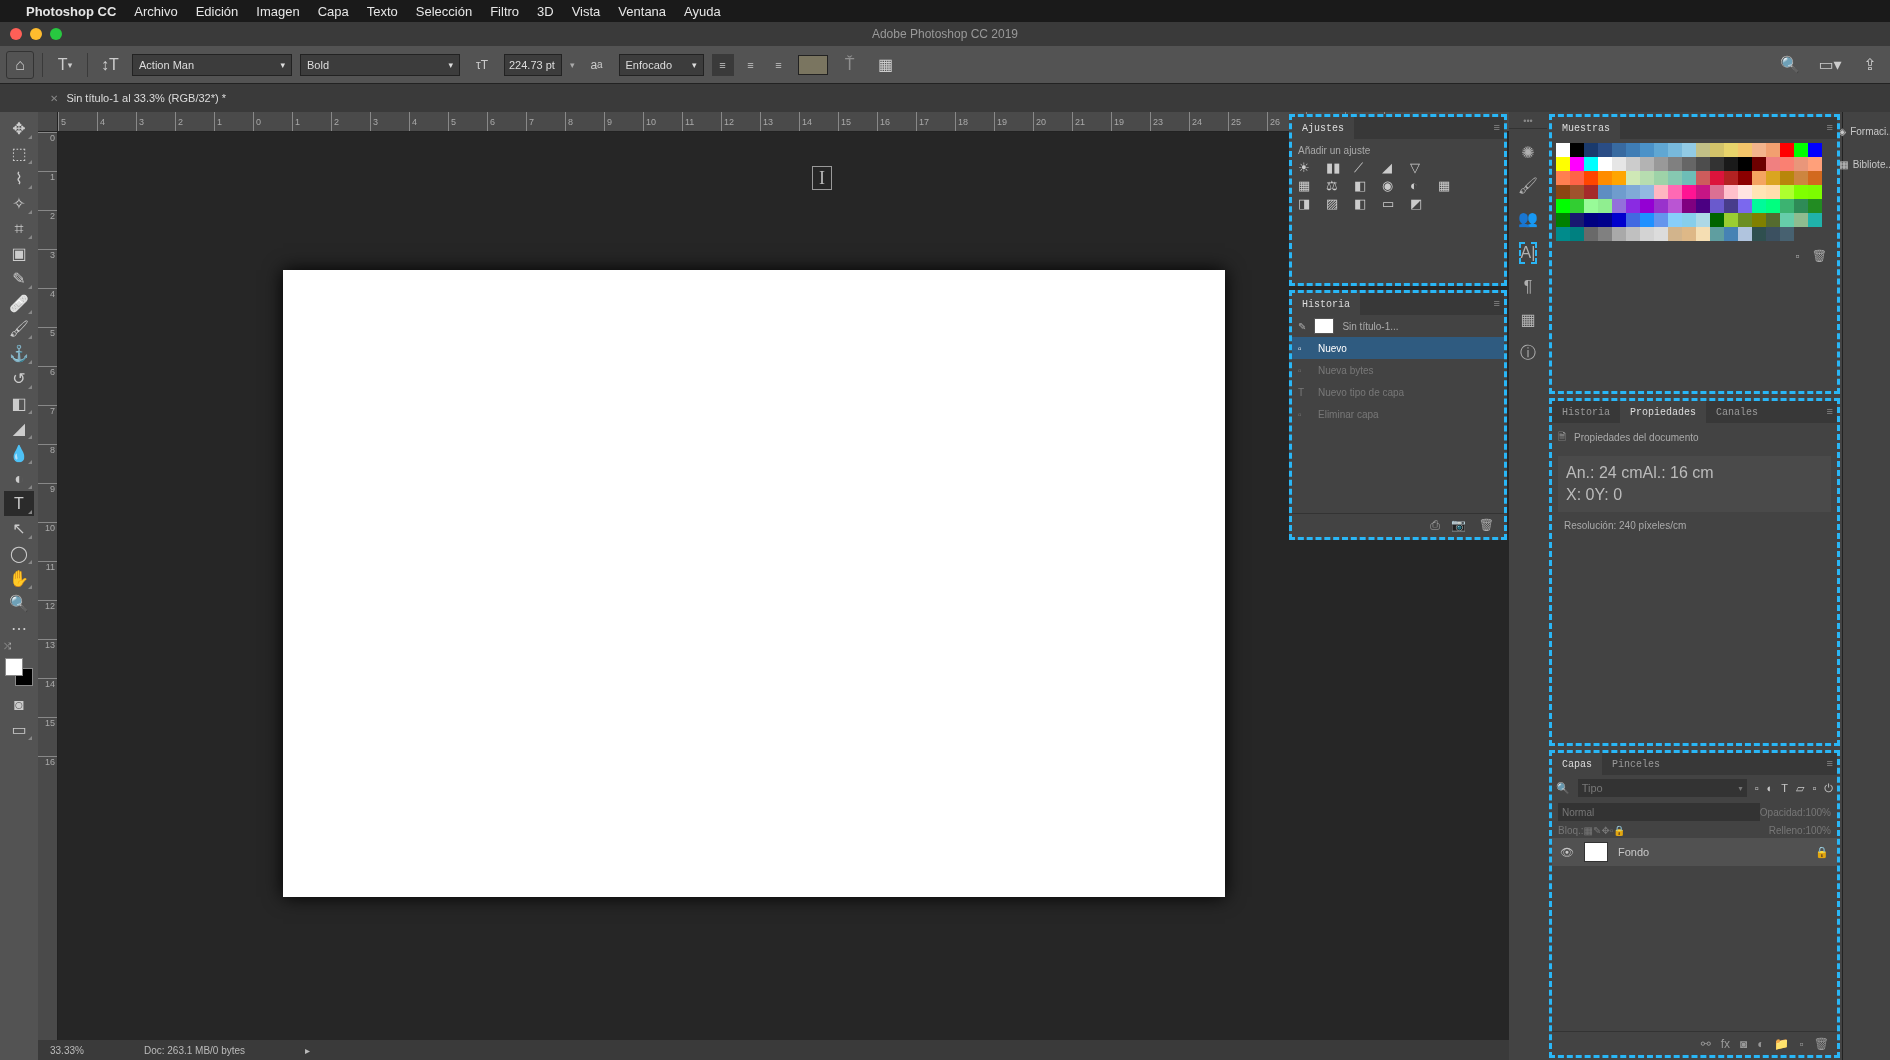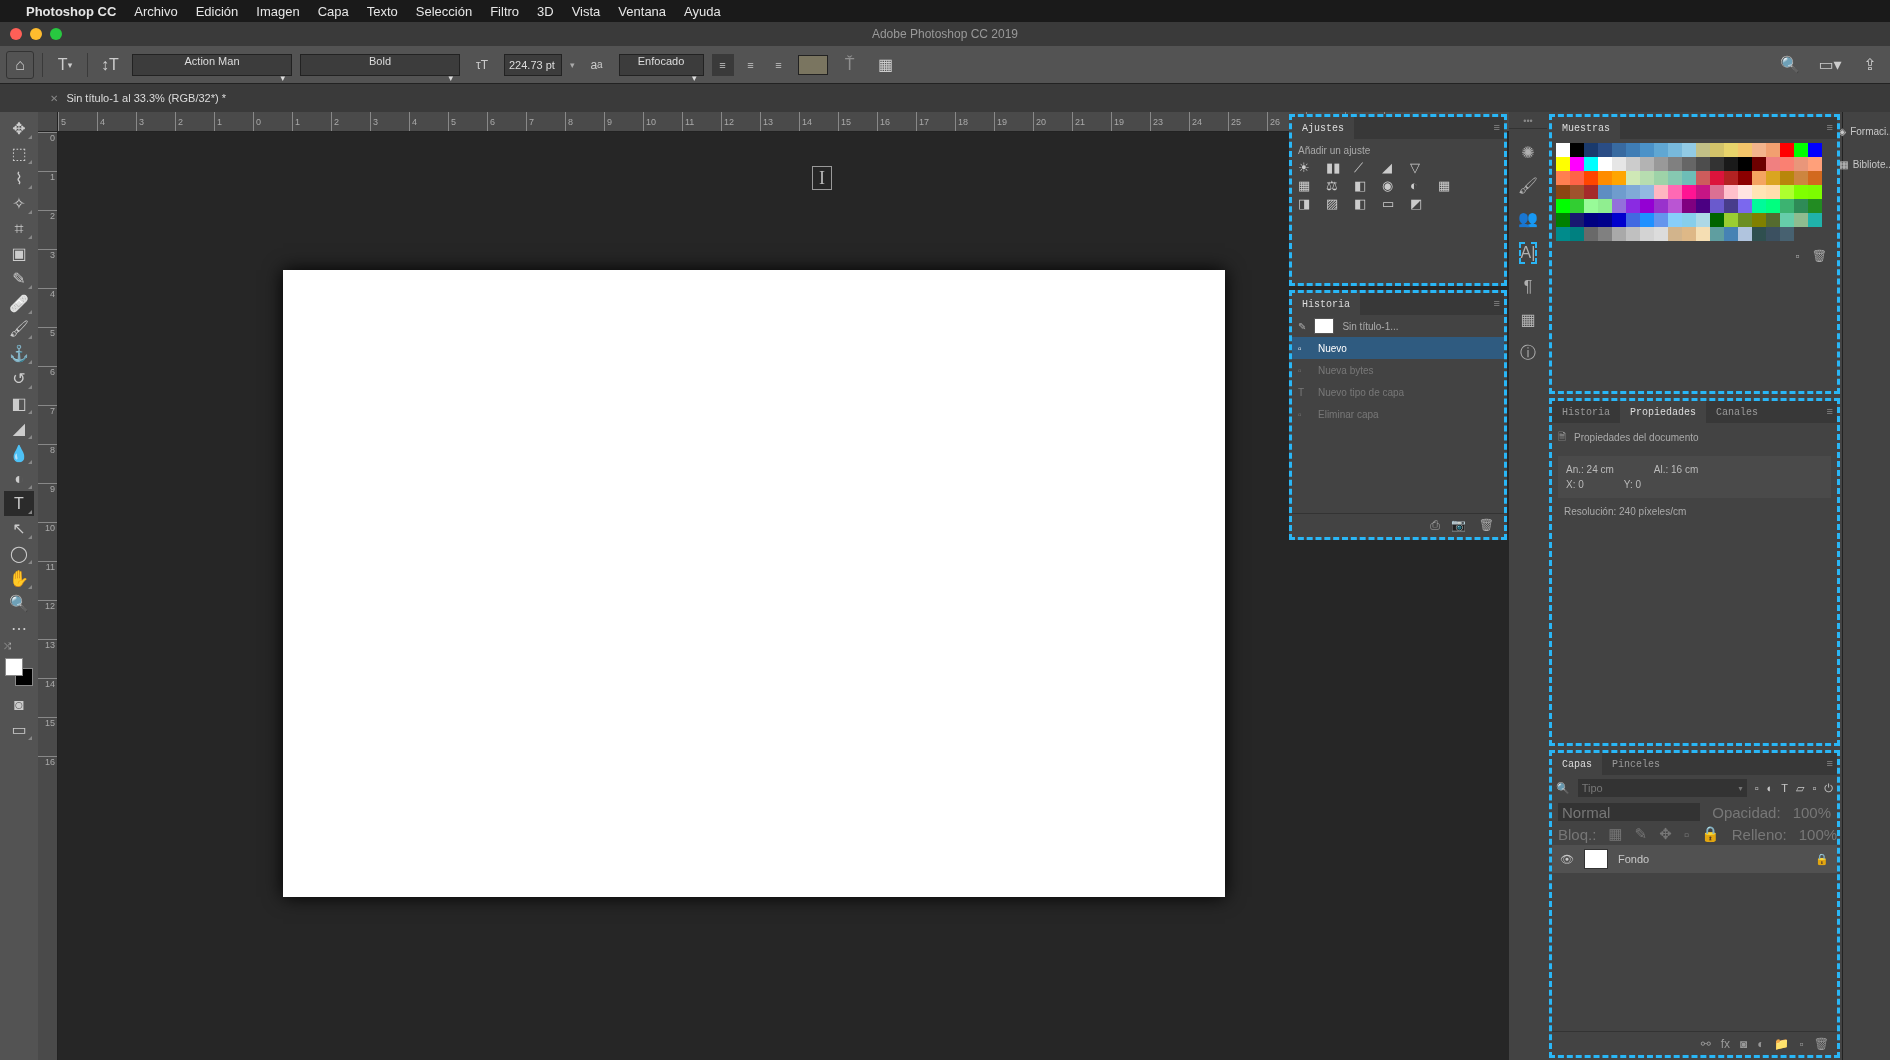--- a/index.html
+++ b/index.html
@@ -15,21 +15,21 @@
 .window-title { background:#3a3a3a; height:24px; display:flex; align-items:center; justify-content:center; color:#999; font-size:12px; position:relative; }
 .traffic { position:absolute; left:10px; display:flex; gap:8px; }
 .traffic div { width:12px; height:12px; border-radius:50%; }
 .tr-red{background:#ff5f57}.tr-yellow{background:#febc2e}.tr-green{background:#28c840}
 
 
 .options-bar { background:#535353; height:38px; display:flex; align-items:center; padding:0 6px; gap:8px; border-bottom:1px solid #222; }
 .opt-sep{ width:1px; height:24px; background:#3a3a3a; }
 .opt-icon{ width:28px; height:28px; display:flex; align-items:center; justify-content:center; color:#ccc; font-size:16px; }
 .opt-icon.home{border:1px solid #333; border-radius:3px;}
-.opt-select{ background:#3c3c3c; border:1px solid #222; height:22px; padding:0 6px; font-size:11px; color:#ddd; display:flex; align-items:center; gap:6px;flex-direction:column; }
+.opt-select{ background:#3c3c3c; border:1px solid #222; height:22px; padding:0 6px; font-size:11px; color:#ddd; display:flex; align-items:center; gap:6px; }
 .opt-select.font{width:160px}.opt-select.weight{width:160px}.opt-select.aa{width:85px}
 .opt-select .chev{margin-left:auto;font-size:9px}
 .opt-input{ background:#3c3c3c; border:1px solid #222; width:58px; height:22px; padding:0 4px; font-size:11px; color:#ddd; display:flex; align-items:center; }
 .opt-group{display:flex;gap:6px;align-items:center}
 .align-btn{width:22px;height:22px;display:flex;align-items:center;justify-content:center;border:1px solid transparent;}
 .align-btn.active{background:#3a3a3a}
 .color-swatch{width:30px;height:20px;background:#7a7560;border:1px solid #222}
 .options-right{margin-left:auto;display:flex;gap:12px;align-items:center}
 
 
@@ -90,25 +90,25 @@
 .adj-row{display:flex;gap:10px;margin:4px 0}
 .adj-icon{width:18px;height:14px;color:#ccc;font-size:13px}
 
 
 .hist-item{display:flex;align-items:center;height:22px;gap:8px;padding:0 6px;font-size:10px;color:#aaa}
 .hist-item.sel{background:#2f5b80;color:#fff}
 .hist-thumb{width:20px;height:16px;background:#fff;border:1px solid #555}
 .hist-footer{display:flex;justify-content:flex-end;gap:12px;padding:4px 10px;height:24px;font-size:12px;color:#aaa;border-top:1px solid #333}
 
 
-.prop-row{display:flex;gap:40px;padding:2px 8px;font-size:10px;color:#bbb}
+.prop-row{display:flex;padding:2px 8px;font-size:16px;color:#bbb}
 
 
 .layer-filters{display:flex;gap:8px;padding:4px;align-items:center}
-.layer-controls{display:flex;gap:12px;padding:2px 6px;font-size:15px;color:#777;align-items:center}
+.layer-controls{display:flex;gap:0;padding:2px 6px;font-size:10px;color:#777;align-items:center}
 .layer-item{display:flex;align-items:center;height:28px;gap:10px;padding:0 8px;background:#515151}
 .layer-thumb{width:24px;height:20px;background:#fff;border:1px solid #333}
 .layer-footer{margin-top:auto;height:24px;display:flex;justify-content:flex-end;gap:10px;padding:0 8px;align-items:center;font-size:12px;color:#999;border-top:1px solid #333}
 .layer-dropdown{flex:1;background:#333;height:18px;padding:0 4px;color:#777;display:flex;align-items:center}
 </style>
 </head>
 <body>
 
 <div class="mac-menu">
   <span class="apple"></span>
@@ -335,20 +335,25 @@
         </div>
         <div style="flex:1"></div>
         <div class="hist-footer">
           <span>⎙</span>
           <span>📷</span>
           <span>🗑</span>
         </div>
       </div>
     </div>
 
+    <div class="status-bar">
+      <span>33.33%</span>
+      <span>Doc: 263.1 MB/0 bytes</span>
+      <span>▸</span>
+    </div>
   </div>
 
   <div class="rail">
     <div style="width:100%;text-align:center;border-bottom:1px solid #333;font-size:9px;color:#888;padding-bottom:2px">•••</div>
     <span class="rail-icon">✺</span>
     <span class="rail-icon">🖌</span>
     <span class="rail-icon">👥</span>
     <span class="rail-icon" style="border:2px dashed #29b6f6">A|</span>
     <span class="rail-icon">¶</span>
     <span class="rail-icon">▦</span>

